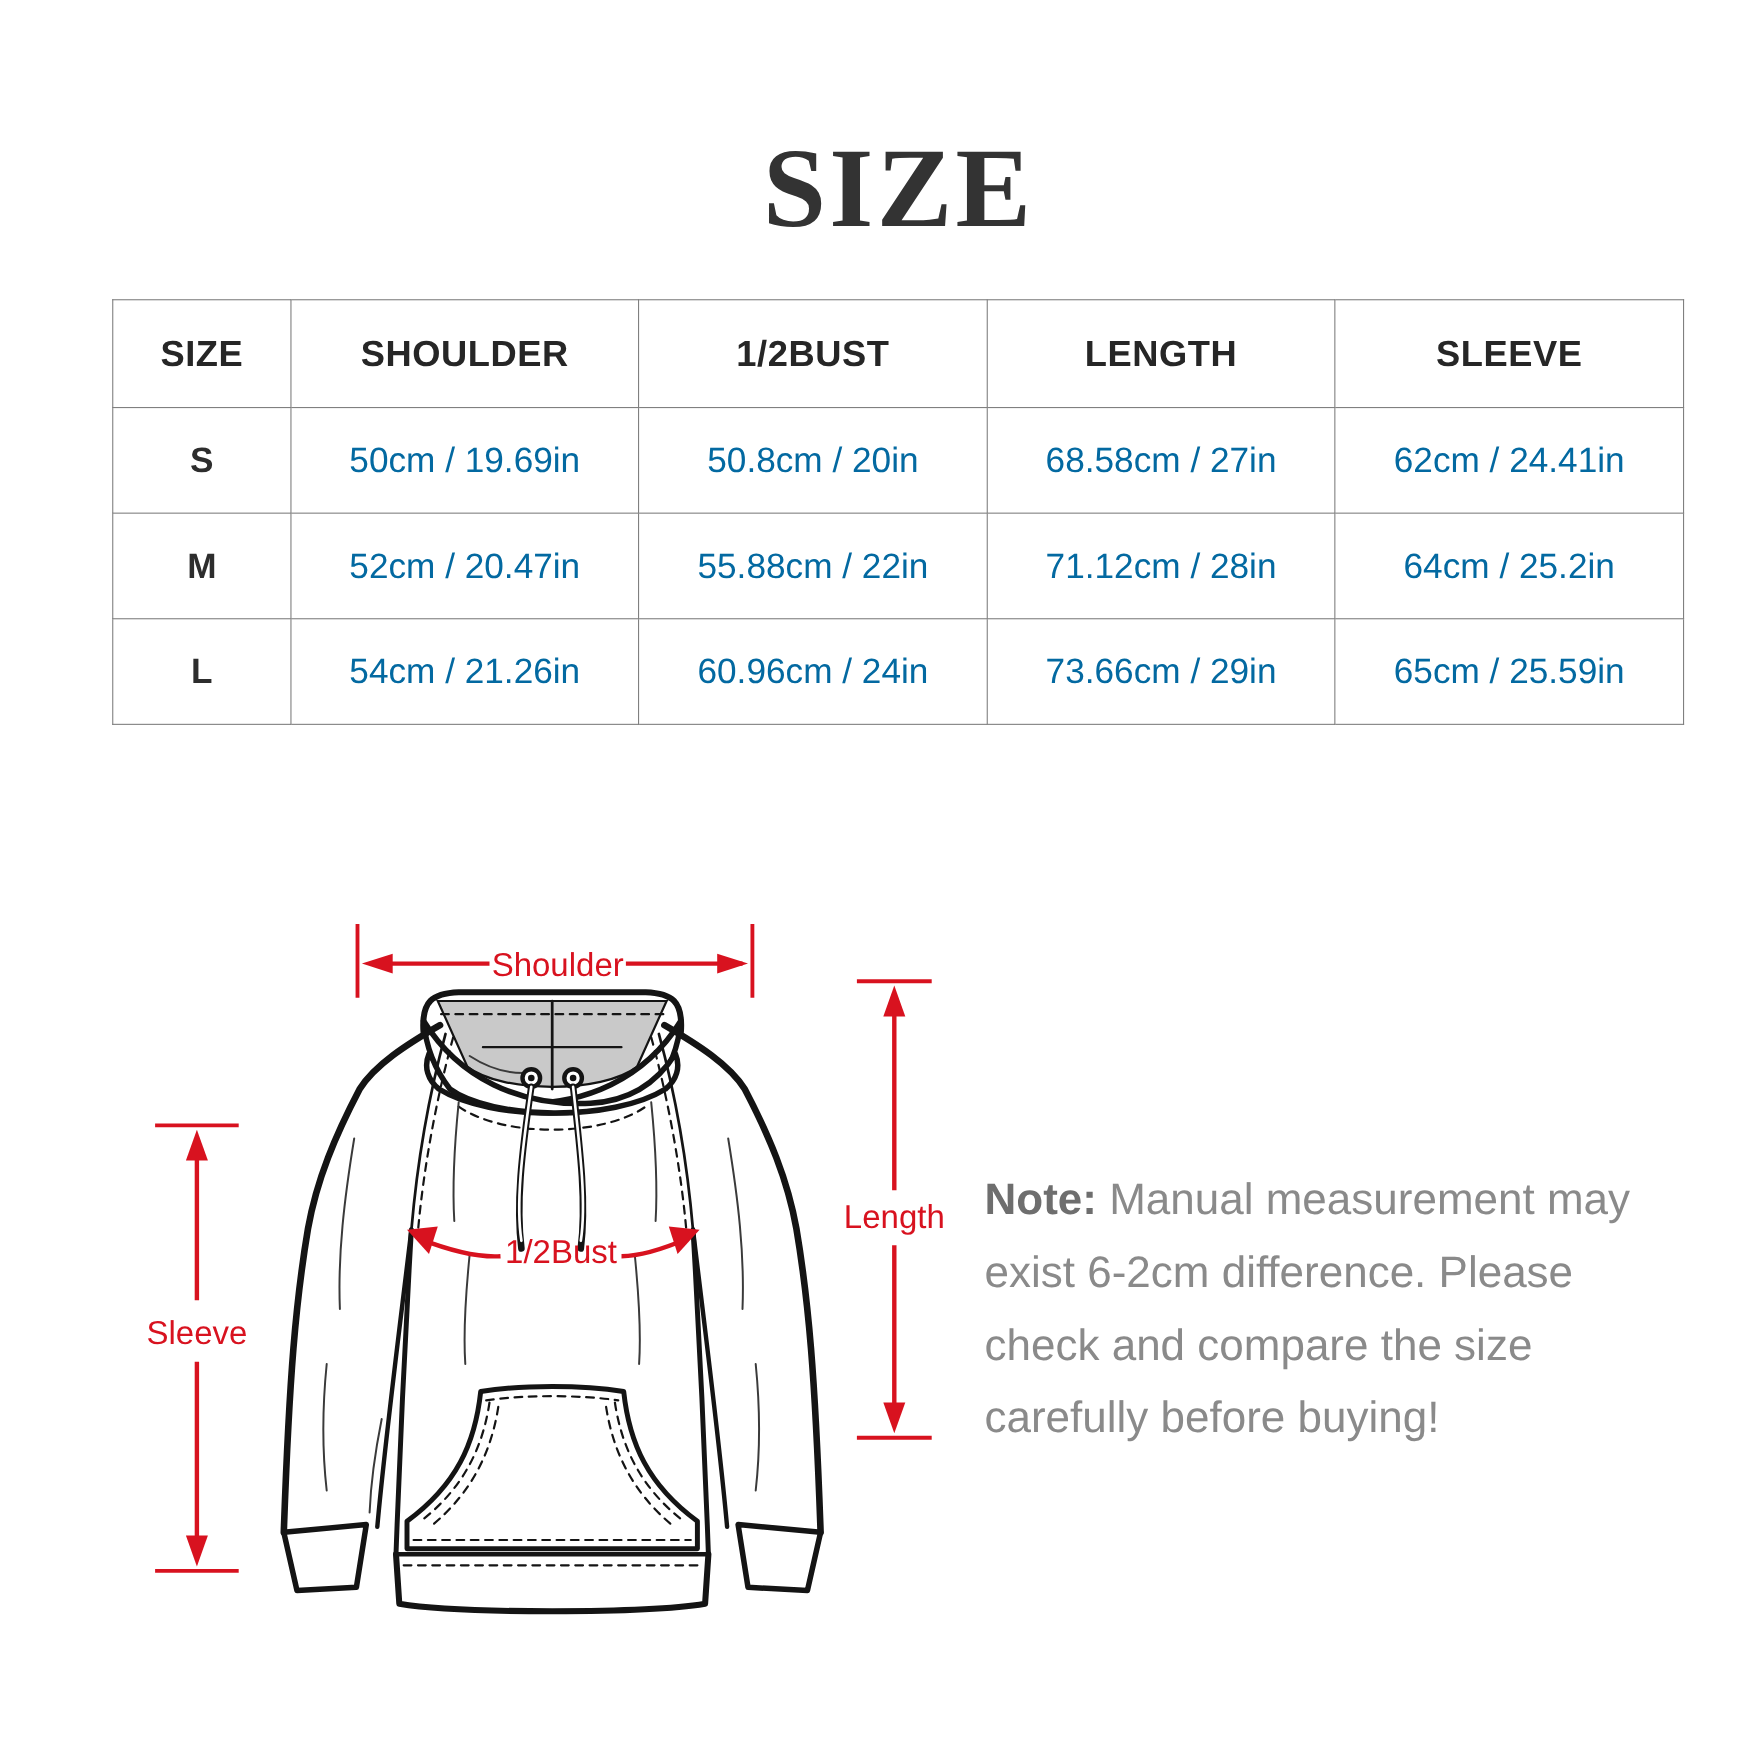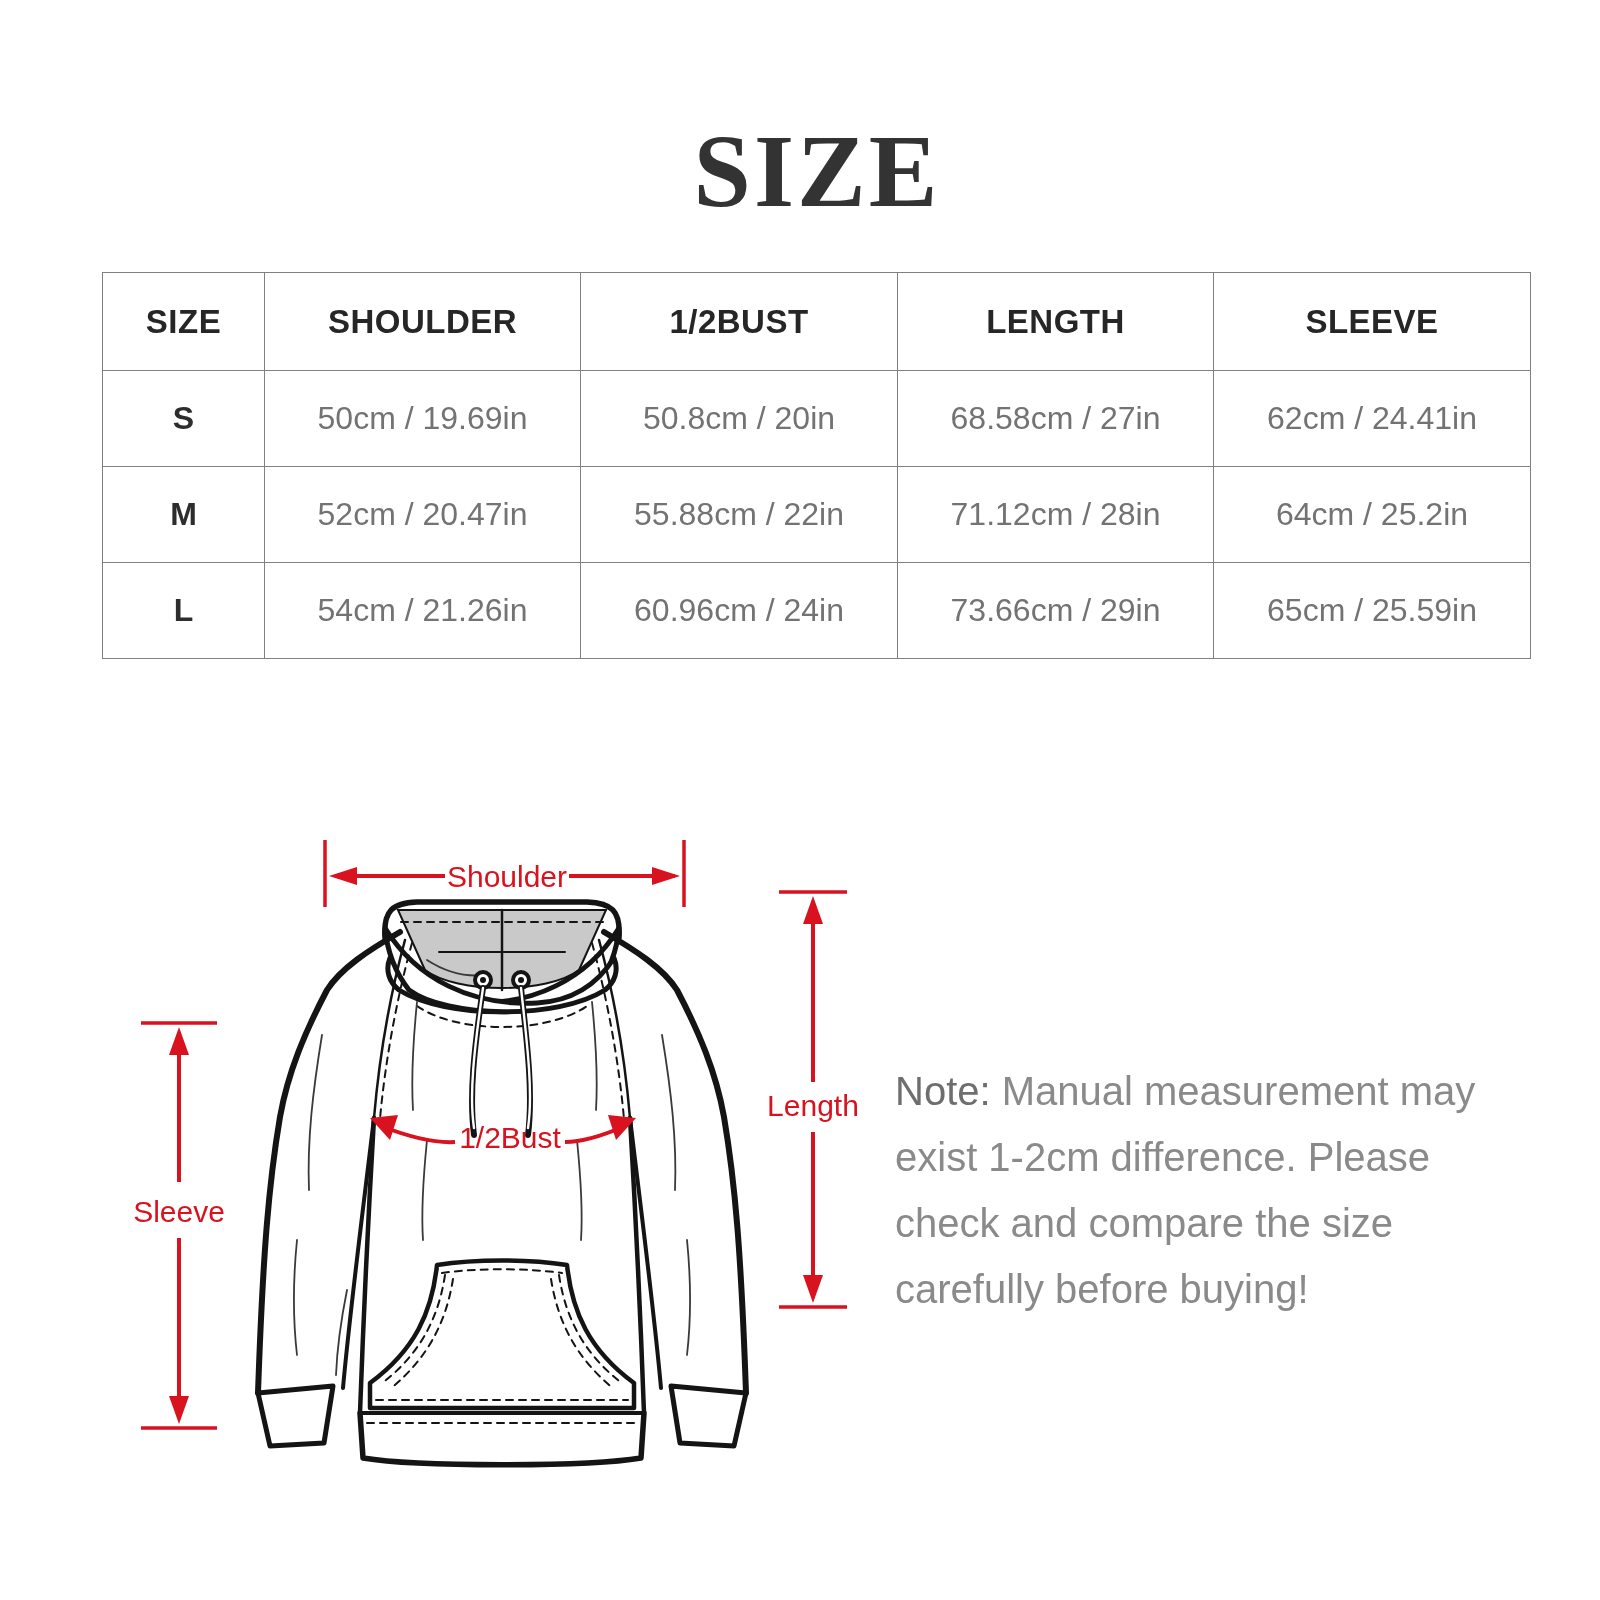--- a/index.html
+++ b/index.html
@@ -5,25 +5,25 @@
   html,body{margin:0;padding:0;background:#fff;}
   #page{position:relative;width:1600px;height:1600px;background:#ffffff;overflow:hidden;
         font-family:"Liberation Sans",sans-serif;margin-left:17px;}
   .title{position:absolute;top:112px;left:0;width:1600px;text-align:center;
          font-family:"Liberation Serif",serif;font-weight:bold;font-size:103px;
          color:#333333;letter-spacing:3px;}
   table.size-table{position:absolute;left:85px;top:272px;width:1428px;height:387px;
          border-collapse:collapse;table-layout:fixed;}
   .size-table th,.size-table td{border:1px solid #808080;text-align:center;vertical-align:middle;padding:0;}
   .size-table th{font-size:33px;color:#262626;font-weight:bold;letter-spacing:.5px;}
-  .size-table td{font-size:32px;color:#737373;font-weight:normal;}
+  .size-table td{font-size:32px;color:#0369a1;font-weight:normal;}
   .size-table td.size-col{font-weight:bold;color:#2d2d2d;}
   .note{position:absolute;left:878px;top:1058px;width:598px;font-size:40px;
         line-height:66px;color:#8a8a8a;}
-  .note .note-label{font-weight:normal;color:#6e6e6e;}
+  .note .note-label{font-weight:bold;color:#6e6e6e;}
   .diagram{position:absolute;left:100px;top:810px;width:750px;height:680px;}
   .outline{fill:none;stroke:#141414;stroke-linecap:round;stroke-linejoin:round;}
   .dash{fill:none;stroke:#141414;stroke-width:2;stroke-dasharray:7 6;stroke-linecap:round;}
   .crease{fill:none;stroke:#3a3a3a;stroke-width:1.8;stroke-linecap:round;}
   .red-line{fill:none;stroke-linecap:butt;}
   .red-text{font-family:"Liberation Sans",sans-serif;font-size:30px;}
 </style>
 </head>
 <body>
 
@@ -171,15 +171,15 @@
         <path class="red-line" stroke-width="3.5" d="M24,618 L100,618" fill="none"></path>
         <path class="red-line" stroke-width="4" d="M62,240 L62,372" fill="none"></path>
         <path class="red-line" stroke-width="4" d="M62,428 L62,592" fill="none"></path>
         <polygon points="62,217 52,245 72,245" stroke="none"></polygon>
         <polygon points="62,614 52,586 72,586" stroke="none"></polygon>
         <text class="red-text" x="62" y="412" text-anchor="middle" stroke="none">Sleeve</text>
       </g>
     </g>
   </svg>
 
-  <div class="note"><span class="note-label">Note:</span><span> Manual measurement may exist 1-2cm difference. Please check and compare the size carefully before buying!</span></div>
+  <div class="note"><span class="note-label">Note:</span><span> Manual measurement may exist 6-2cm difference. Please check and compare the size carefully before buying!</span></div>
 
 </div>
 
 </body></html>

